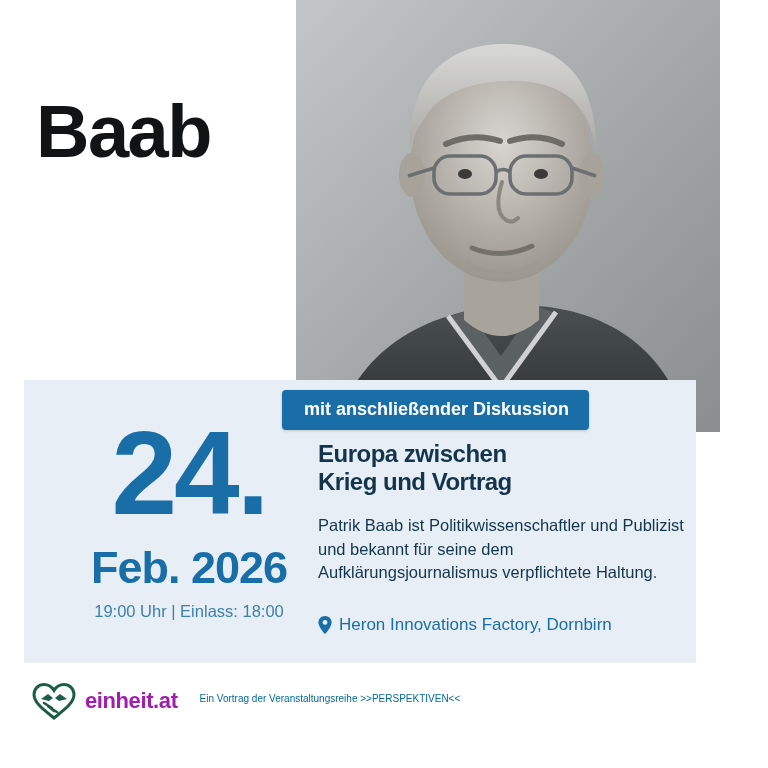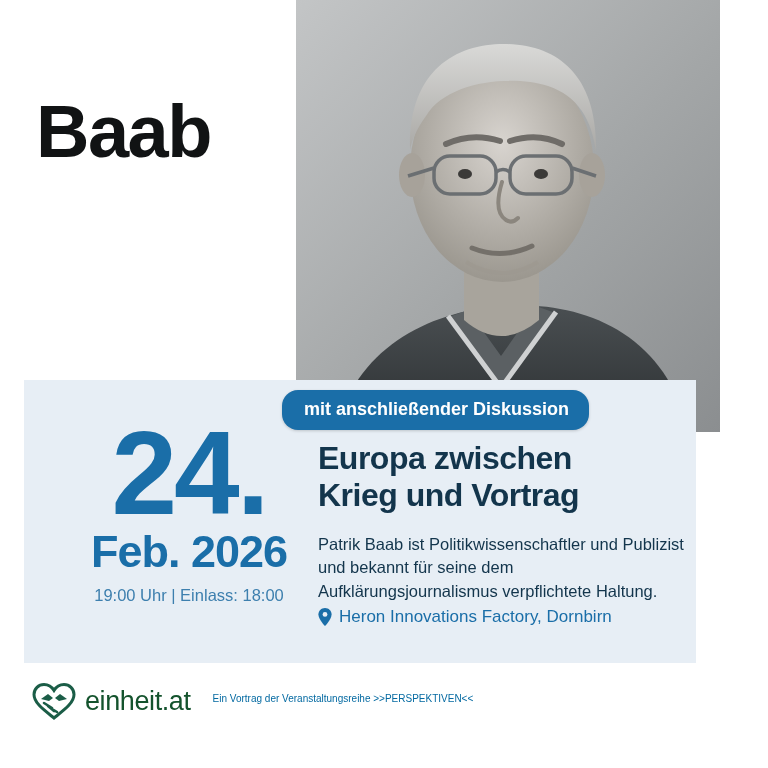--- a/index.html
+++ b/index.html
@@ -58,89 +58,89 @@
   .date-day {
     font-size: 118px;
     font-weight: bold;
     line-height: 0.88;
     letter-spacing: -3px;
   }
   .date-month {
     font-size: 45px;
     font-weight: bold;
     line-height: 1.15;
-    margin-top: 0;
+    margin-top: 16px;
     letter-spacing: -1px;
   }
   .date-time {
     font-size: 16.5px;
     color: #3d7fae;
     margin-top: 8px;
   }
 
   
   .talk-col {
     position: absolute;
     left: 318px; top: 440px;
     width: 372px;
   }
   .talk-title {
-    font-size: 32px;
+    font-size: 24px;
     font-weight: bold;
     color: #13354c;
     line-height: 1.17;
     letter-spacing: -0.5px;
   }
   .talk-desc {
     margin-top: 18px;
     font-size: 16.5px;
     line-height: 1.42;
     color: #13354c;
   }
   .venue {
-    margin-top: 4px;
+    margin-top: 31px;
     display: flex;
     align-items: center;
     gap: 7px;
     font-size: 17px;
     color: #1a6ea8;
   }
   .pin-icon { flex: 0 0 auto; width: 14px; height: 18px; }
 
   
   .ribbon {
     position: absolute;
     left: 282px; top: 390px;
     background: #1a6ea8;
     color: #ffffff;
     font-size: 18px;
     font-weight: bold;
     padding: 9px 20px 10px 22px;
-    border-radius: 16px;
+    border-radius: 4px;
     white-space: nowrap;
     box-shadow: 0 1px 3px rgba(0,0,0,0.18);
   }
 
   
   .footer {
     position: absolute;
     left: 0; top: 672px;
     width: 768px; height: 96px;
     background: #ffffff;
     display: flex;
     align-items: flex-start;
     padding-left: 32px;
     padding-top: 10px;
   }
   .logo-wrap { display: flex; align-items: center; gap: 9px; }
   .logo-mark { width: 44px; height: 38px; }
   .logo-text {
-    font-size: 27px;
-    font-weight: normal;
-    color: #14532d;
+    font-size: 22px;
+    font-weight: bold;
+    color: #a21caf;
     letter-spacing: -0.4px;
   }
   .footer-note {
     margin-left: 22px;
     margin-top: 11px;
     font-size: 10px;
     color: #0369a1;
   }
 </style>
 </head>

